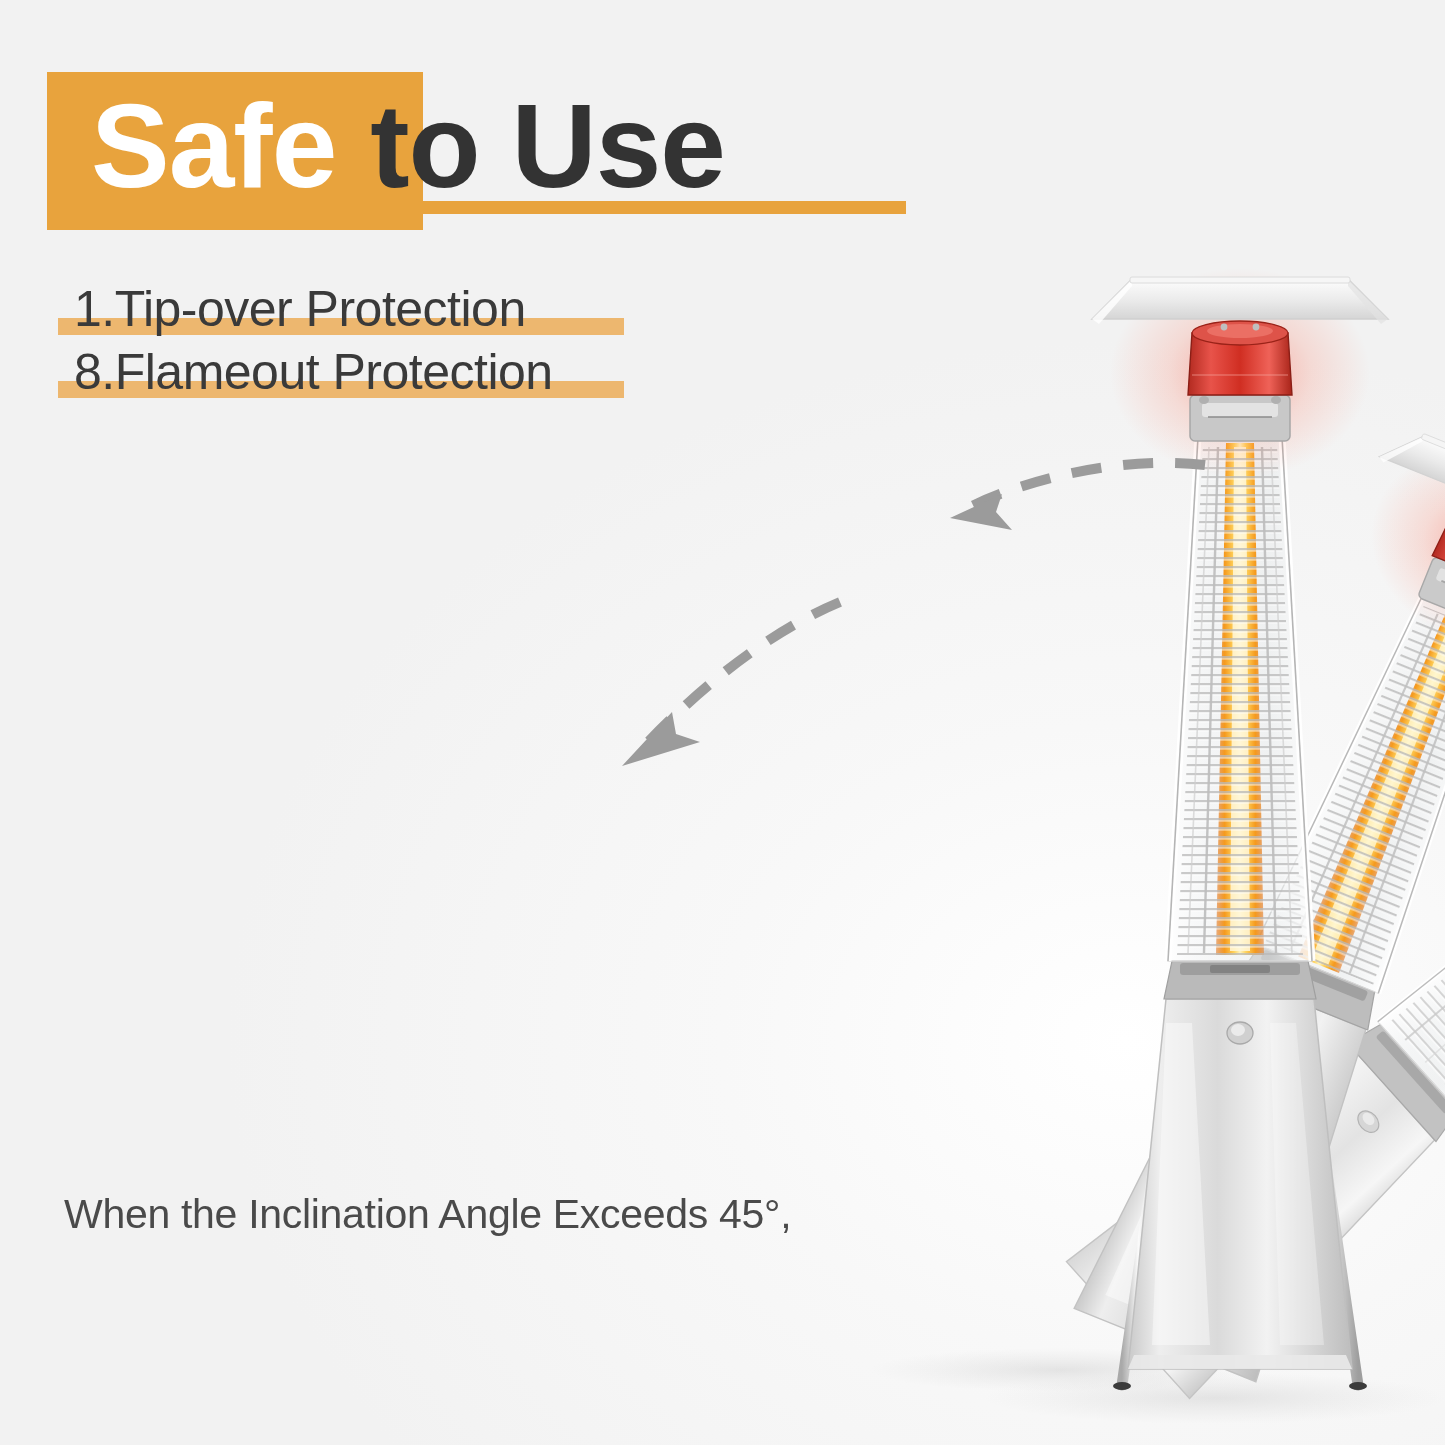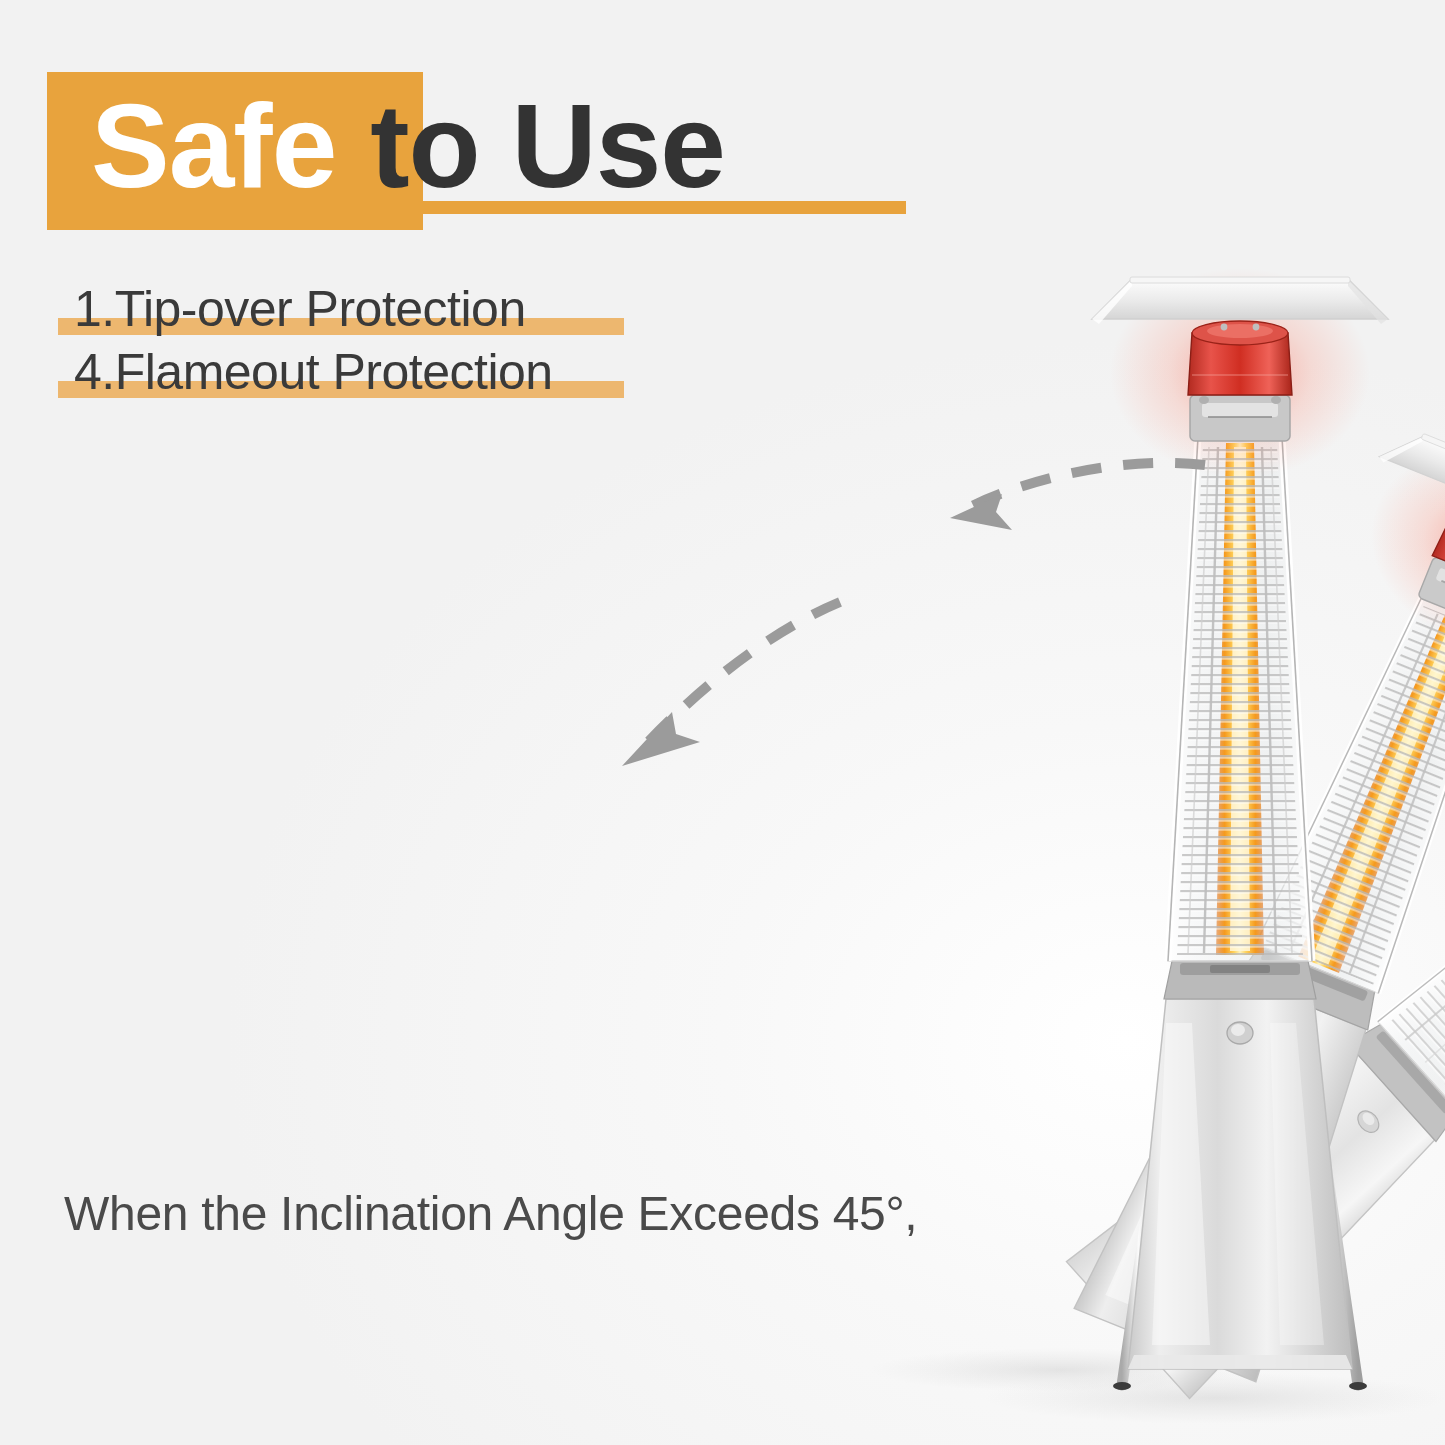--- a/index.html
+++ b/index.html
@@ -52,21 +52,21 @@
   }
   .feature-text {
     position:relative; z-index:2;
     font-size:50px; color:#3a3a3a; font-weight:normal;
     letter-spacing:-0.5px; line-height:63px; white-space:nowrap;
   }
 
   
   #caption { position:absolute; left:64px; top:1185px; width:860px; }
   .caption-line {
-    font-size:48px; color:#4a4a4a; line-height:58px;
+    font-size:41px; color:#4a4a4a; line-height:58px;
     letter-spacing:-0.3px; white-space:nowrap;
   }
 
   
   #product-art { position:absolute; left:0; top:0; width:1445px; height:1445px; }
   #product-svg { position:absolute; left:0; top:0; }
 </style>
 </head>
 <body>
 
@@ -311,21 +311,21 @@
     </div>
   </div>
 
   <div id="feature-list">
     <div class="feature-row">
       <div class="feature-hl"></div>
       <div class="feature-text">1.Tip-over Protection</div>
     </div>
     <div class="feature-row">
       <div class="feature-hl"></div>
-      <div class="feature-text">4.Flameout Protection</div>
+      <div class="feature-text">8.Flameout Protection</div>
     </div>
   </div>
 
   <div id="caption">
     <div class="caption-line">When the Inclination Angle Exceeds 45°,</div>
   </div>
 
 </div>
 
 </body></html>

